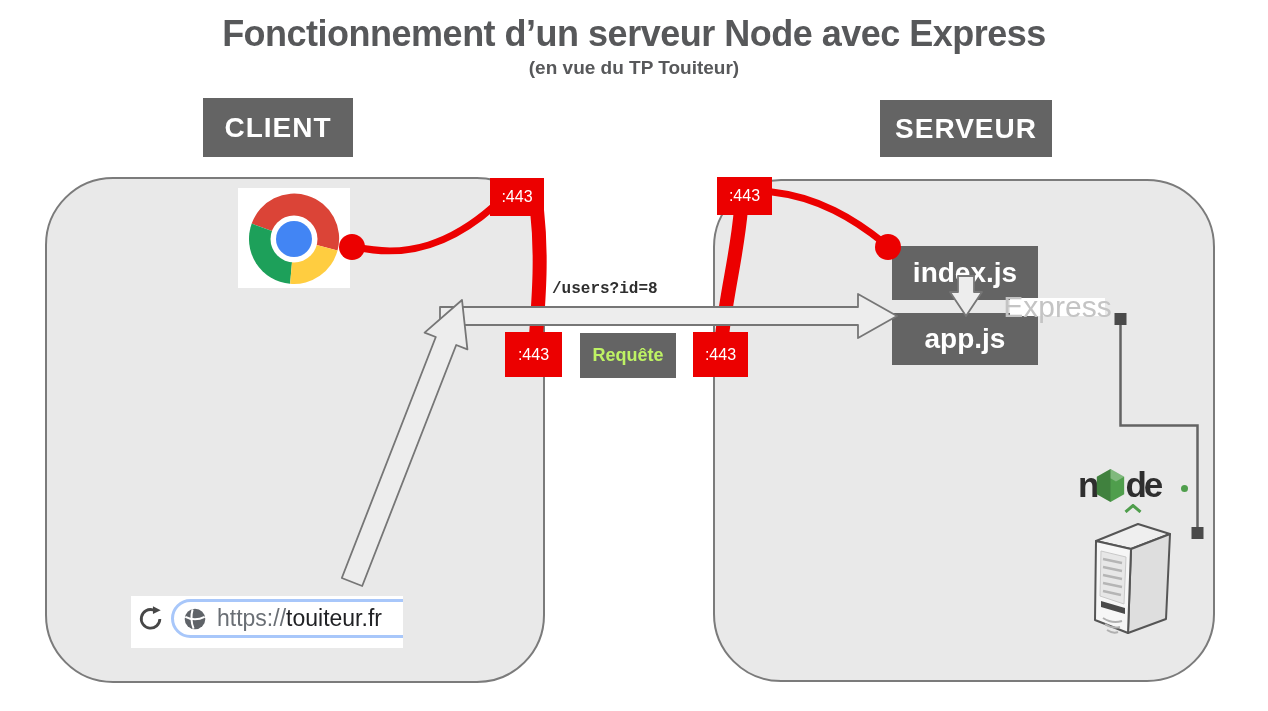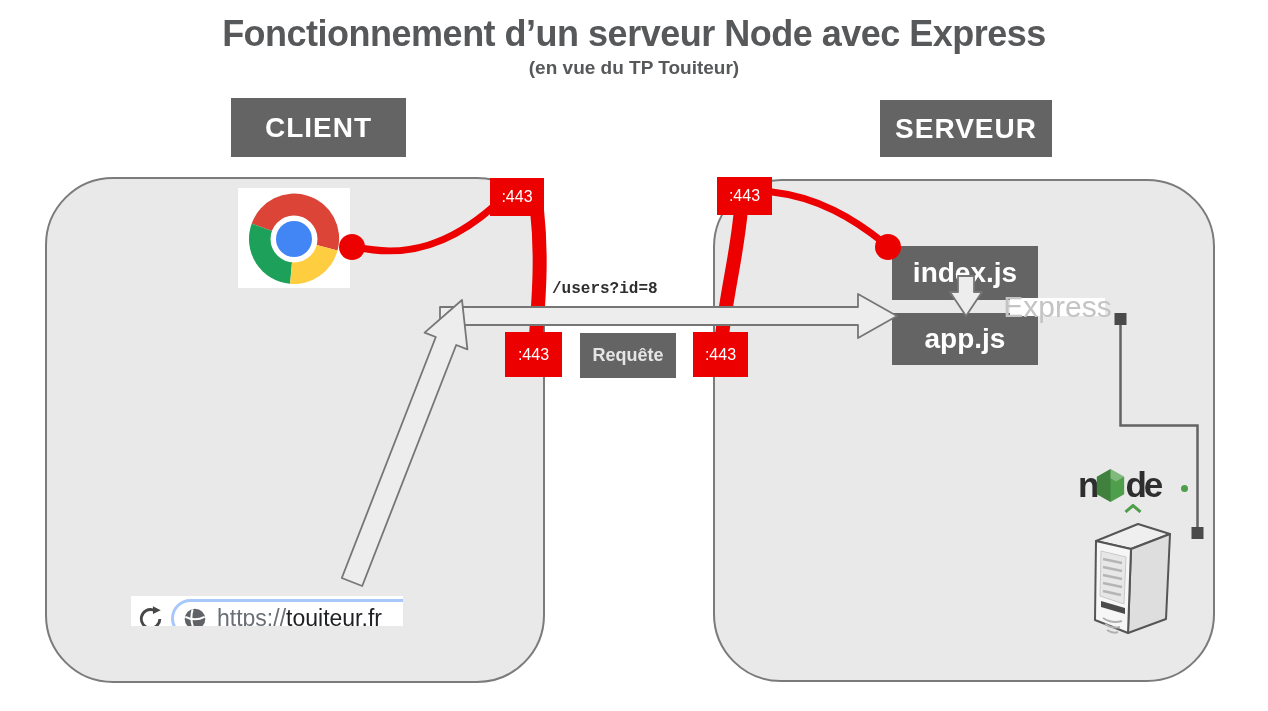--- a/index.html
+++ b/index.html
@@ -14,49 +14,49 @@
   .subtitle{left:0;right:0;top:57px;text-align:center;font-size:19px;font-weight:bold;
          color:var(--titletext);}
 
   .panel{background:var(--panelfill);border:2px solid var(--panelborder);
          border-radius:68px;box-sizing:border-box;}
   .panel.client{left:45px;top:177px;width:500px;height:506px;}
   .panel.server{left:713px;top:179px;width:502px;height:503px;}
 
   .tag{background:var(--gray);color:#fff;font-weight:bold;font-size:28px;
        display:flex;align-items:center;justify-content:center;letter-spacing:1px;}
-  .tag.client{left:203px;top:98px;width:175px;height:59px;margin-left:28px;}
+  .tag.client{left:203px;top:98px;width:150px;height:59px;}
   .tag.server{left:880px;top:100px;width:172px;height:57px;}
 
   .chrome-square{left:238px;top:188px;width:112px;height:100px;background:#fff;}
 
   .port{background:var(--red);color:#fff;font-weight:normal;font-size:16px;
         display:flex;align-items:center;justify-content:center;}
   .port.p1{left:490px;top:178px;width:54px;height:38px;}
   .port.p2{left:717px;top:177px;width:55px;height:38px;}
   .port.p3{left:505px;top:332px;width:57px;height:45px;}
   .port.p4{left:693px;top:332px;width:55px;height:45px;}
 
   .requete{left:580px;top:333px;width:96px;height:45px;background:var(--gray);
-        color:#e5e5e5;font-weight:bold;font-size:18px;
+        color:#bef264;font-weight:bold;font-size:18px;
         display:flex;align-items:center;justify-content:center;}
 
   .reqpath{left:552px;top:280px;font-family:"Liberation Mono",monospace;
         font-weight:bold;font-size:16px;color:var(--pathtext);white-space:nowrap;}
 
   .file{background:var(--gray);color:#fff;font-weight:bold;
         display:flex;align-items:center;justify-content:center;margin-top:24px;}
   .file.index{left:892px;top:222px;width:146px;height:54px;font-size:28px;}
   .file.app{left:892px;top:289px;width:146px;height:52px;font-size:28px;}
 
   .express{left:1010px;top:298px;width:95px;height:18px;background:#fff;
         color:var(--expresstext);font-size:30px;font-weight:normal;
         display:flex;align-items:center;justify-content:center;letter-spacing:0px;}
 
-  .url-strip{left:131px;top:596px;width:272px;height:30px;background:#fff;overflow:hidden;}
+  .url-strip{left:131px;top:596px;width:272px;height:52px;background:#fff;overflow:hidden;}
   .pill{position:absolute;left:40px;top:3px;width:260px;height:33px;
         border:3px solid var(--pillborder);border-radius:20px;
         display:flex;align-items:center;}
   .pill .globe{margin-left:9px;flex:0 0 auto;}
   .urltext{margin-left:10px;font-size:23px;white-space:nowrap;}
   .urltext .scheme{color:var(--urlscheme);}
   .urltext .host{color:var(--urlhost);}
   .reload{position:absolute;left:7px;top:9px;}
 
   .node-logo{left:1078px;top:462px;width:118px;height:58px;color:var(--nodedark);

